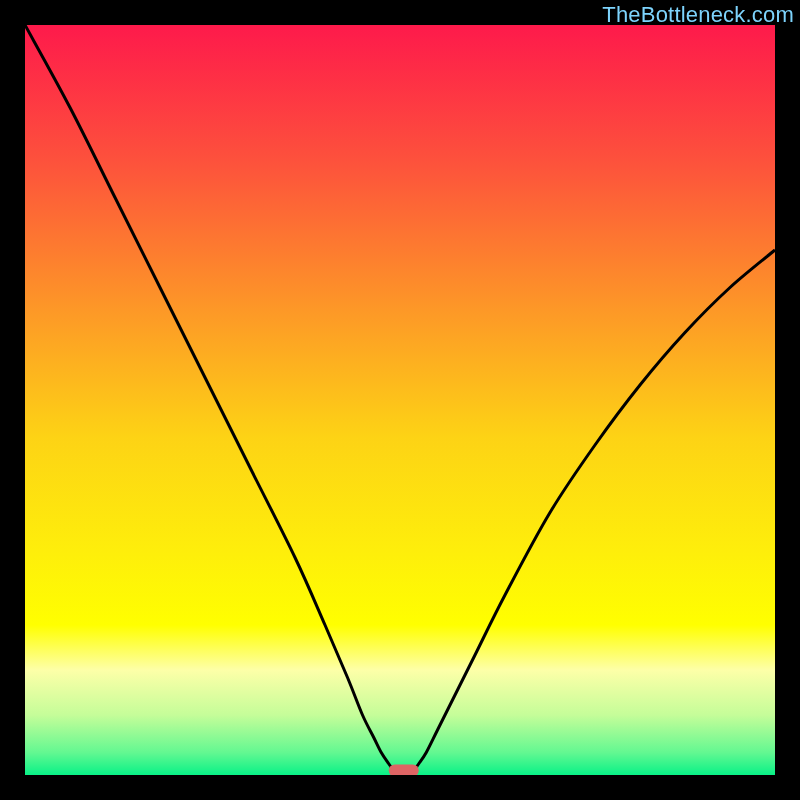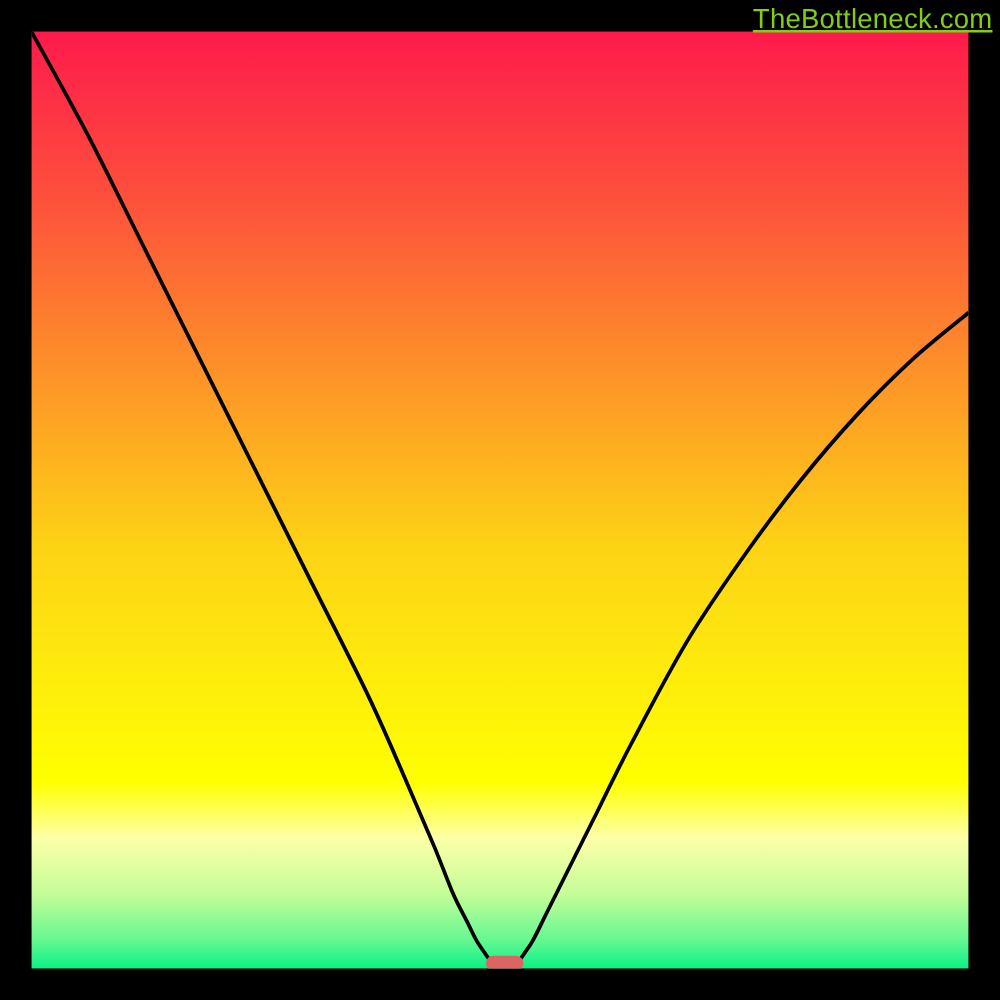--- a/index.html
+++ b/index.html
@@ -23,26 +23,25 @@
     top: 25px;
     left: 25px;
     width: 750px;
     height: 750px;
     overflow: hidden;
   }
   .watermark {
     position: absolute;
     top: 2px;
     right: 6px;
-    color: #84cc16;
+    color: #7dd3fc;
     font-size: 22px;
     font-weight: 500;
     letter-spacing: 0.2px;
     z-index: 50;
-    text-decoration: underline;
   }
   svg.gradient, svg.curves {
     position: absolute;
     top: 0; left: 0;
     width: 750px;
     height: 750px;
   }
 </style>
 </head>
 <body>

